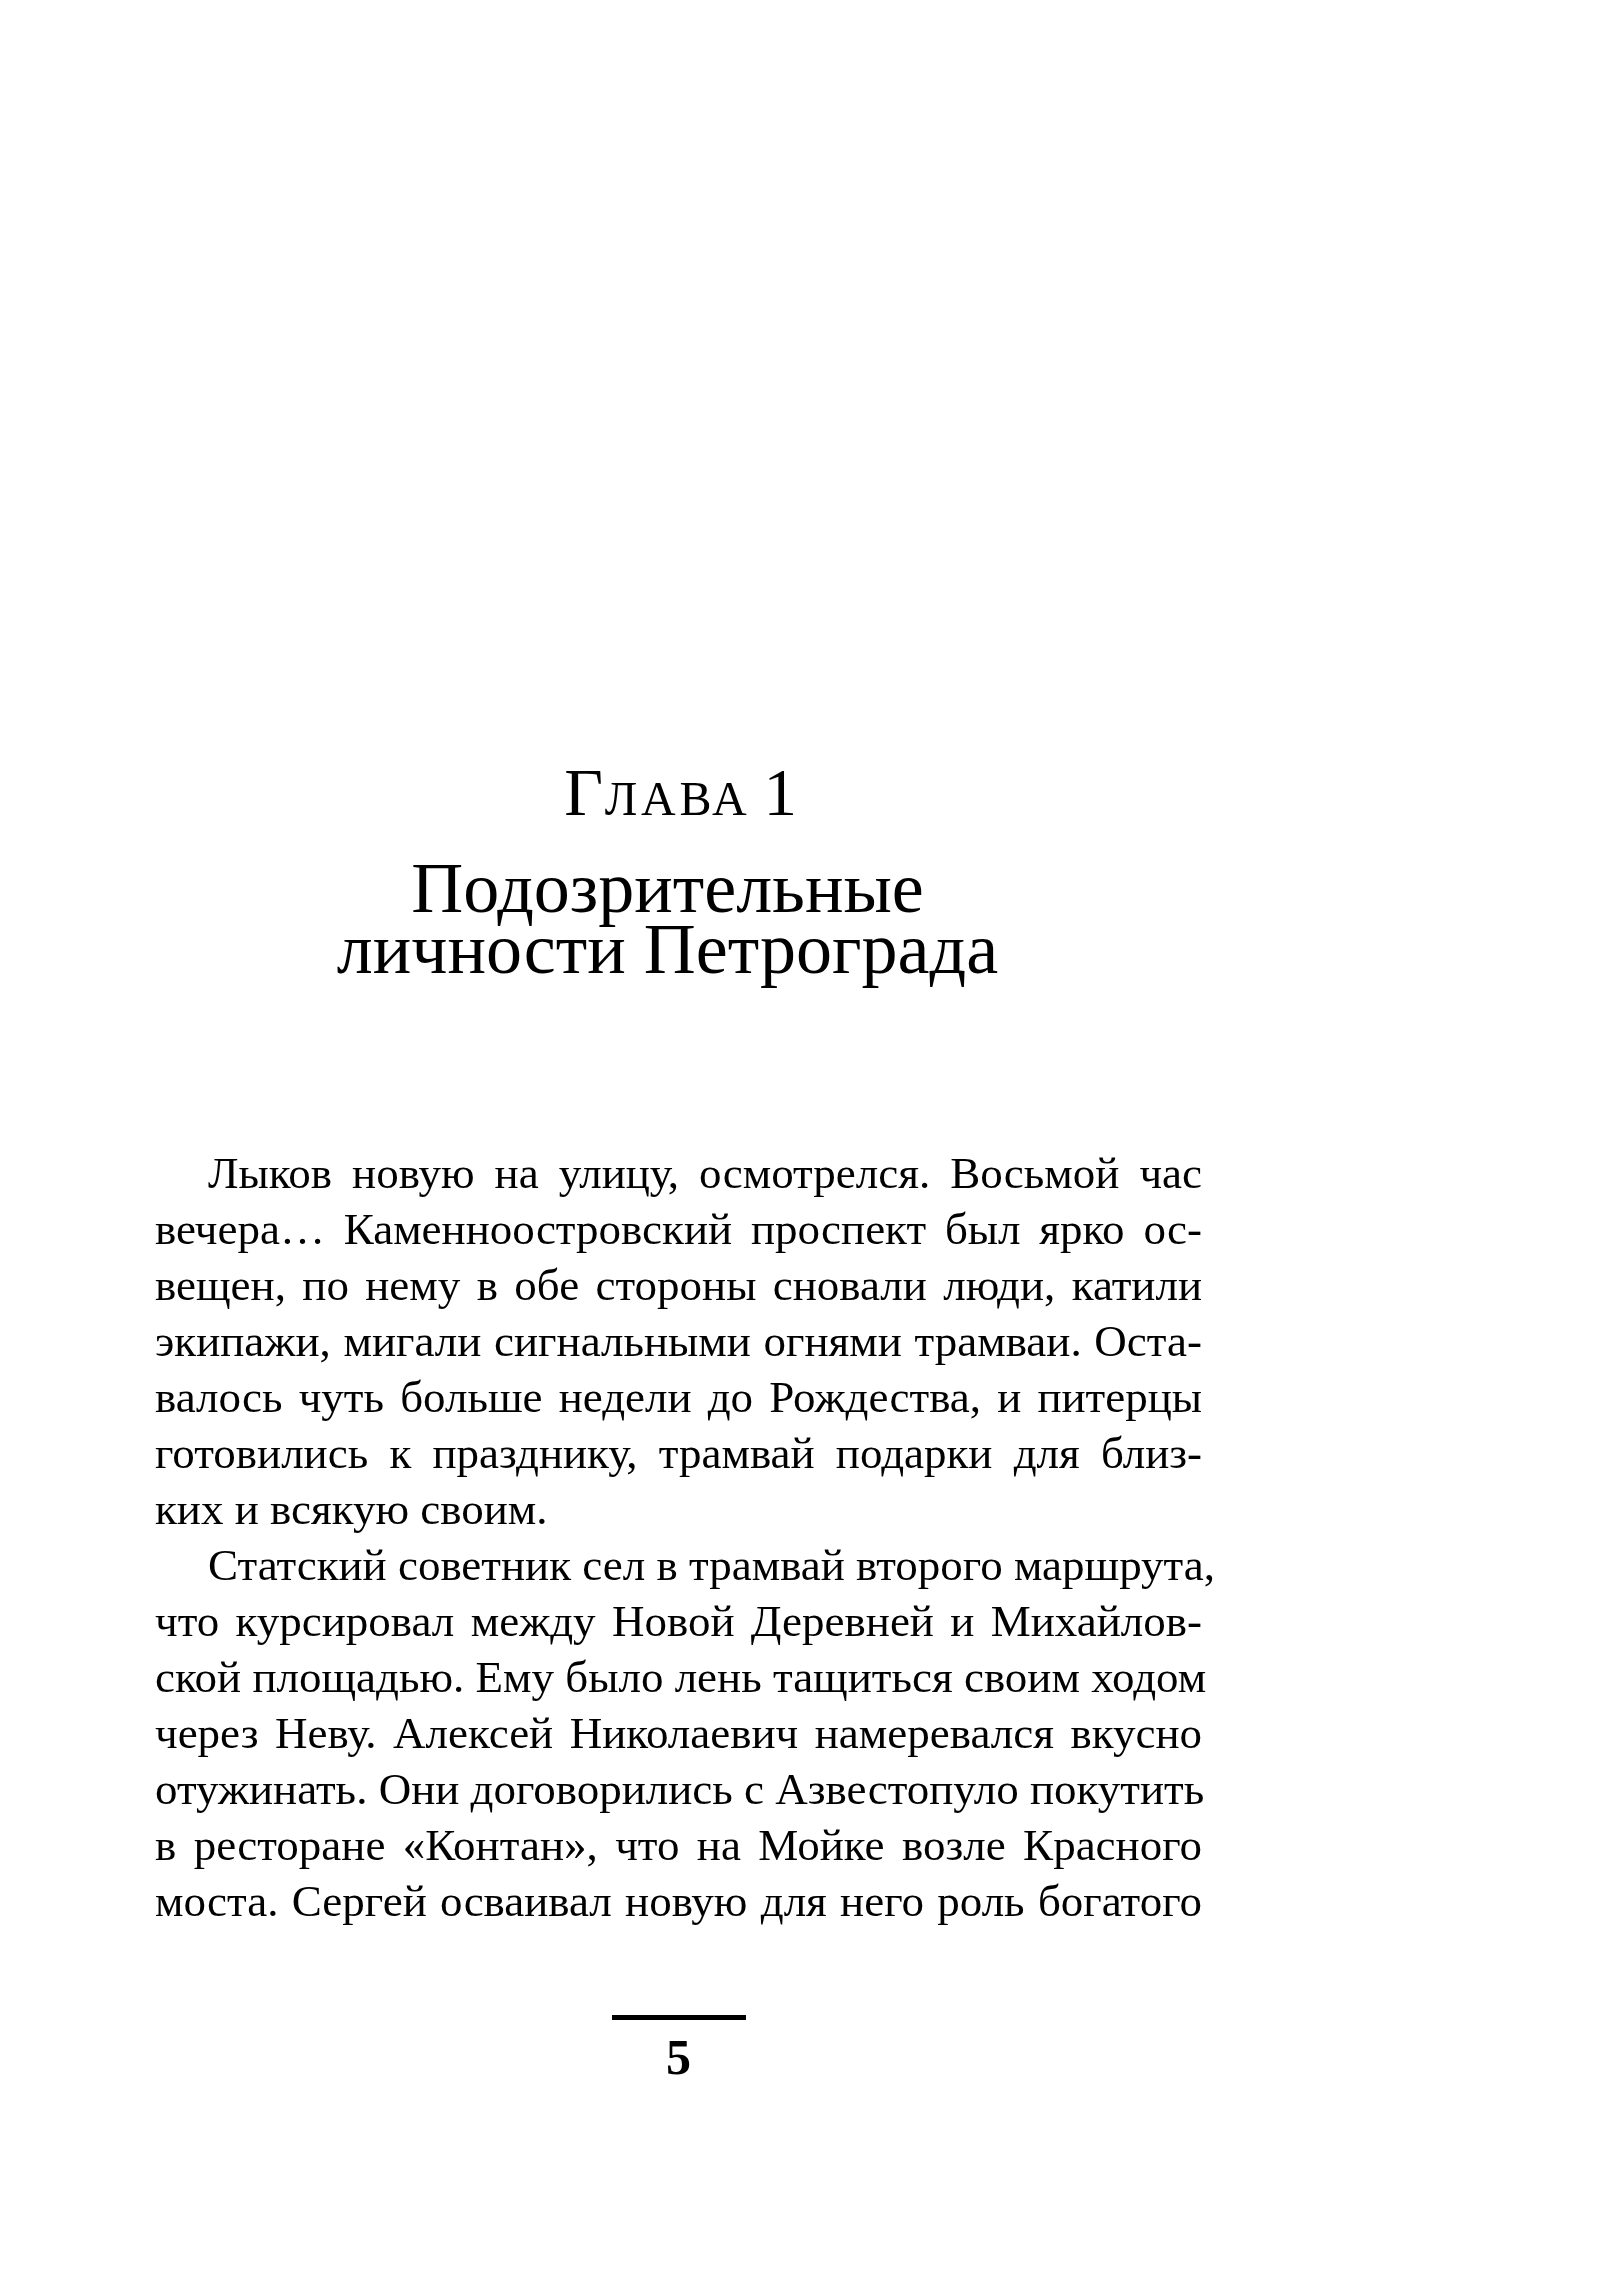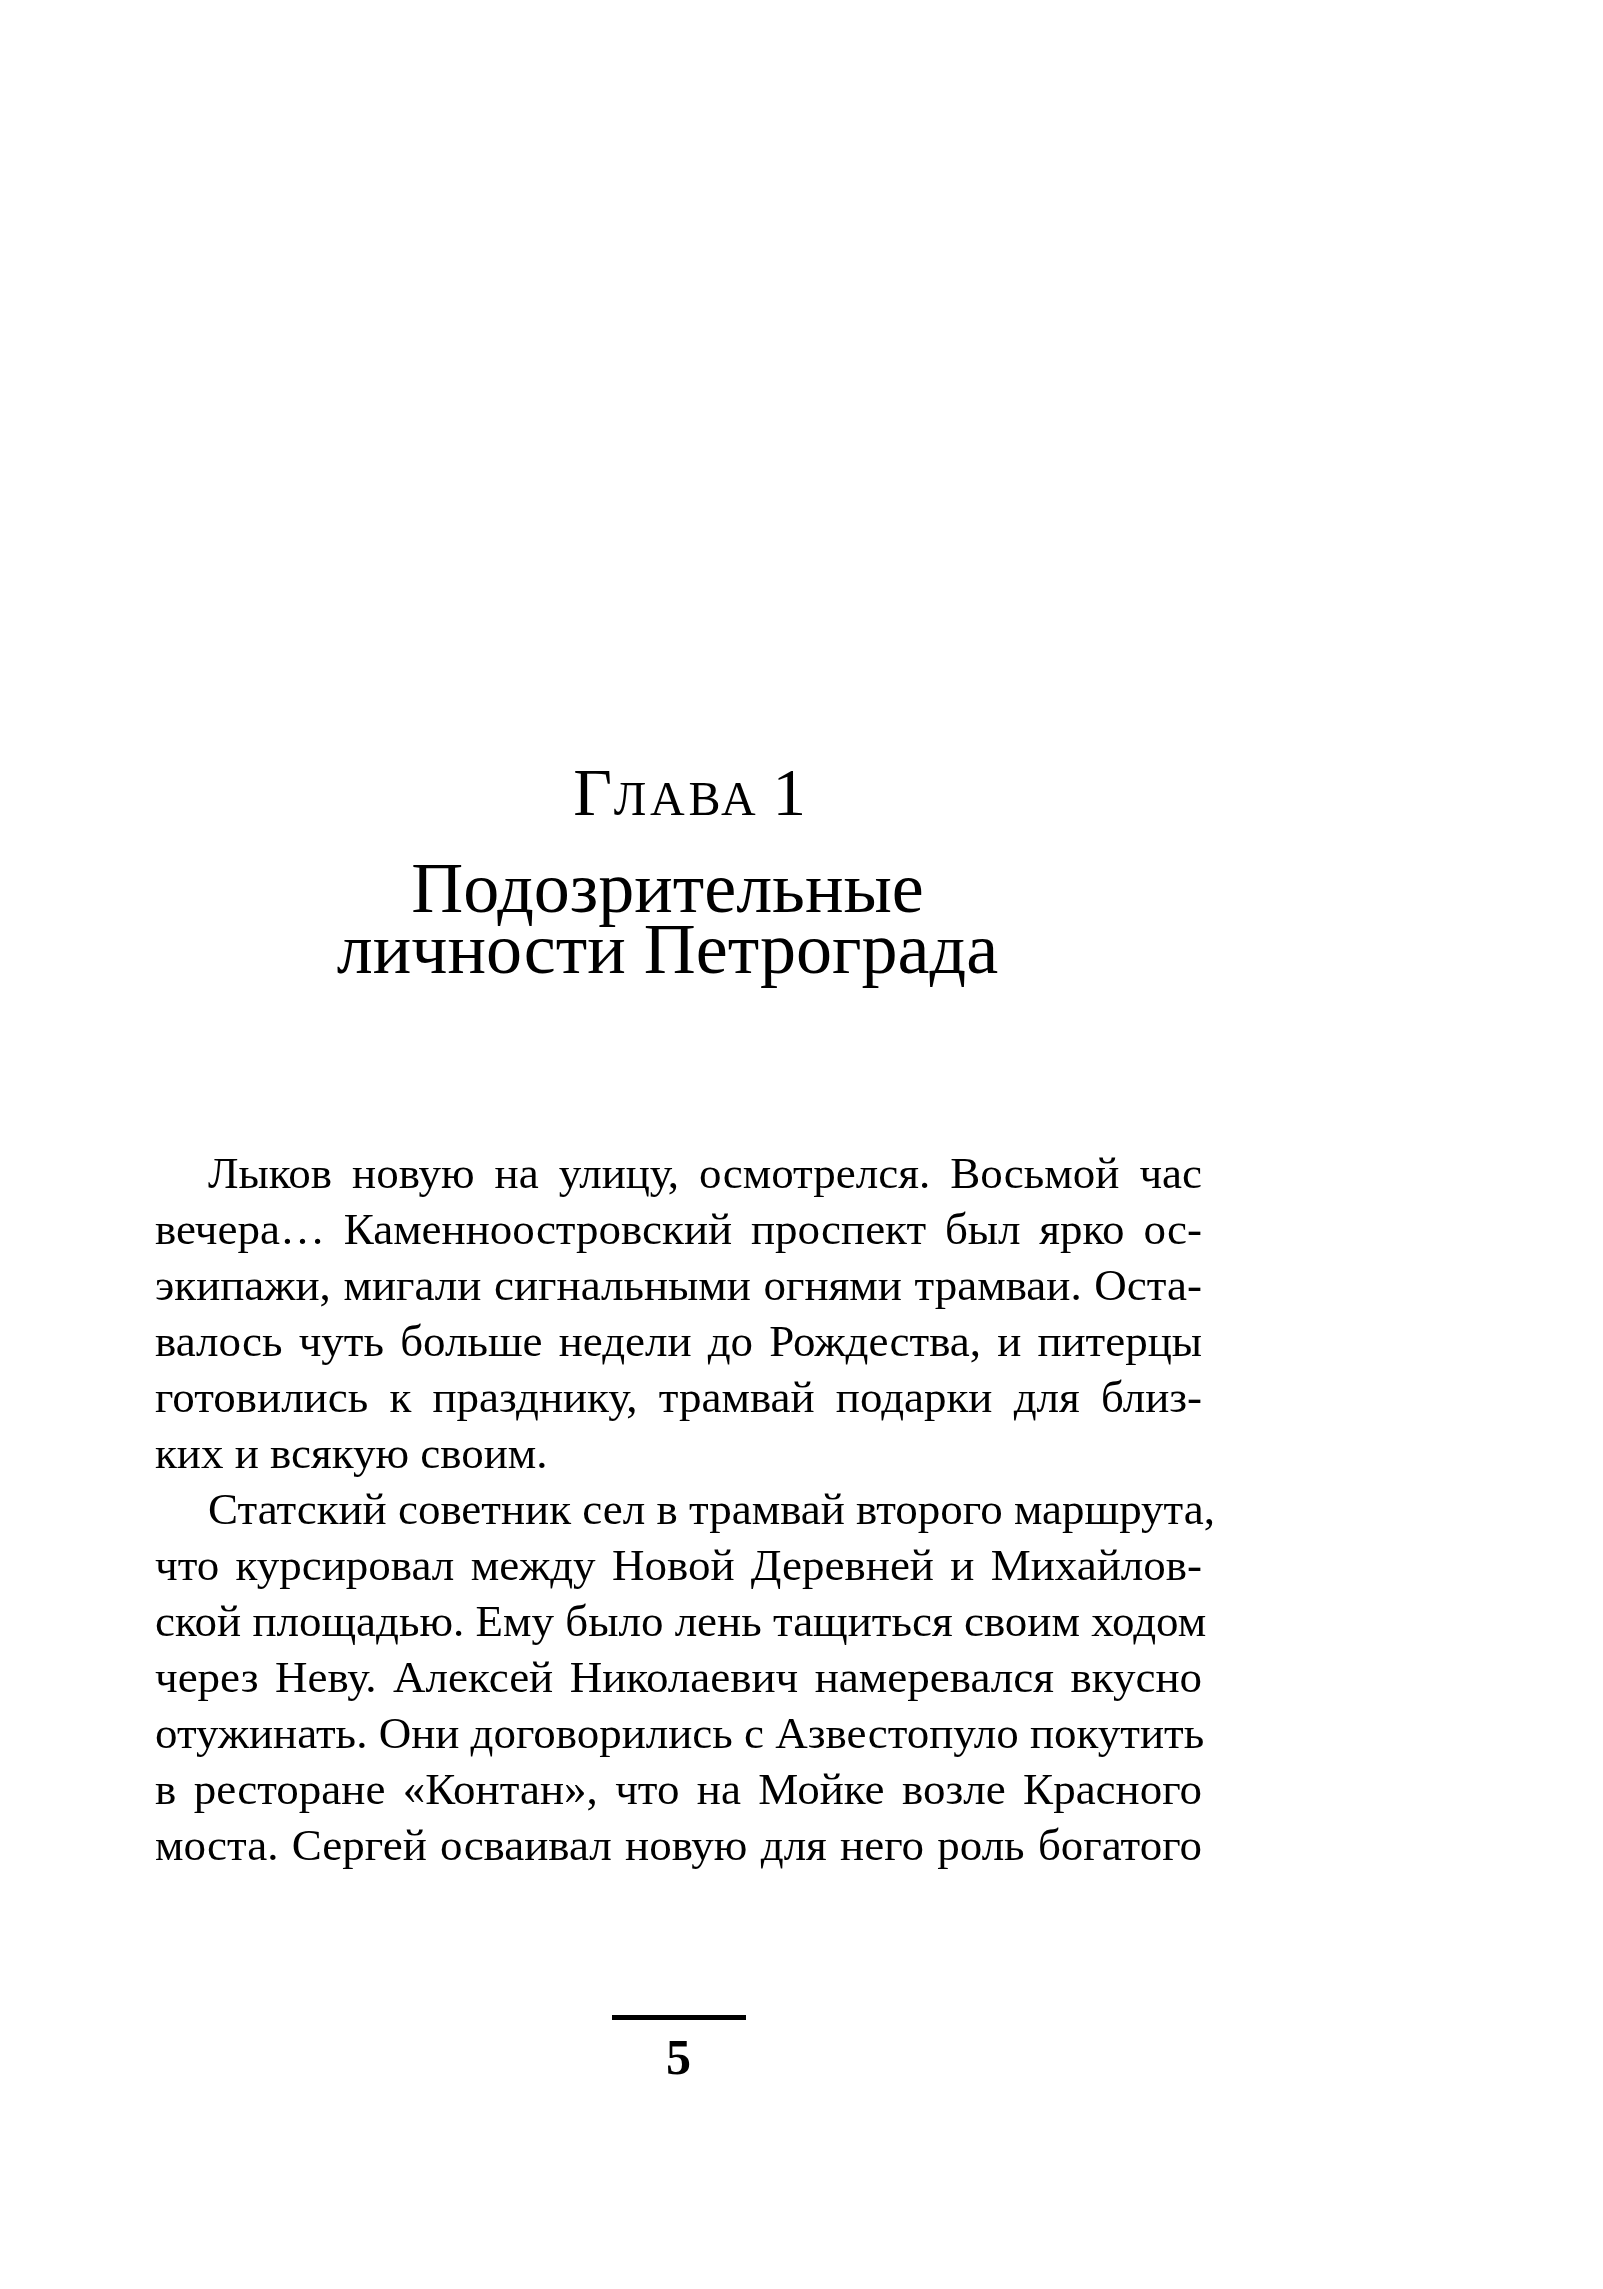--- a/index.html
+++ b/index.html
@@ -11,21 +11,21 @@
     position: relative;
     width: 1603px;
     height: 2290px;
     background: #ffffff;
     color: #000000;
     font-family: "Liberation Serif", "DejaVu Serif", serif;
     overflow: hidden;
   }
   .chapter-number {
     position: absolute;
-    left: 167px;
+    left: 158px;
     top: 758px;
     width: 1047px;
     margin: 0;
     text-align: center;
     font-weight: normal;
     font-size: 67px;
     line-height: 69px;
     letter-spacing: 1.8px;
     white-space: nowrap;
   }
@@ -95,20 +95,21 @@
 <div class="page">
 
   <h1 class="chapter-number"><span class="ch-initial">Г</span><span class="ch-rest">лава</span><span class="ch-digit">1</span></h1>
 
   <h2 class="chapter-title"><span>Подозрительные</span><br><span>личности Петрограда</span></h2>
 
   <div class="body-text">
     <div>
       <div class="line indent">Лыков новую на улицу, осмотрелся. Восьмой час</div>
       <div class="line">вечера… Каменноостровский проспект был ярко ос-</div>
+      <div class="line">вещен, по нему в обе стороны сновали люди, катили</div>
       <div class="line">экипажи, мигали сигнальными огнями трамваи. Оста-</div>
       <div class="line">валось чуть больше недели до Рождества, и питерцы</div>
       <div class="line">готовились к празднику, трамвай подарки для близ-</div>
       <div class="line para-end">ких и всякую своим.</div>
     </div>
     <div>
       <div class="line indent">Статский советник сел в трамвай второго маршрута,</div>
       <div class="line">что курсировал между Новой Деревней и Михайлов-</div>
       <div class="line">ской площадью. Ему было лень тащиться своим ходом</div>
       <div class="line">через Неву. Алексей Николаевич намеревался вкусно</div>

